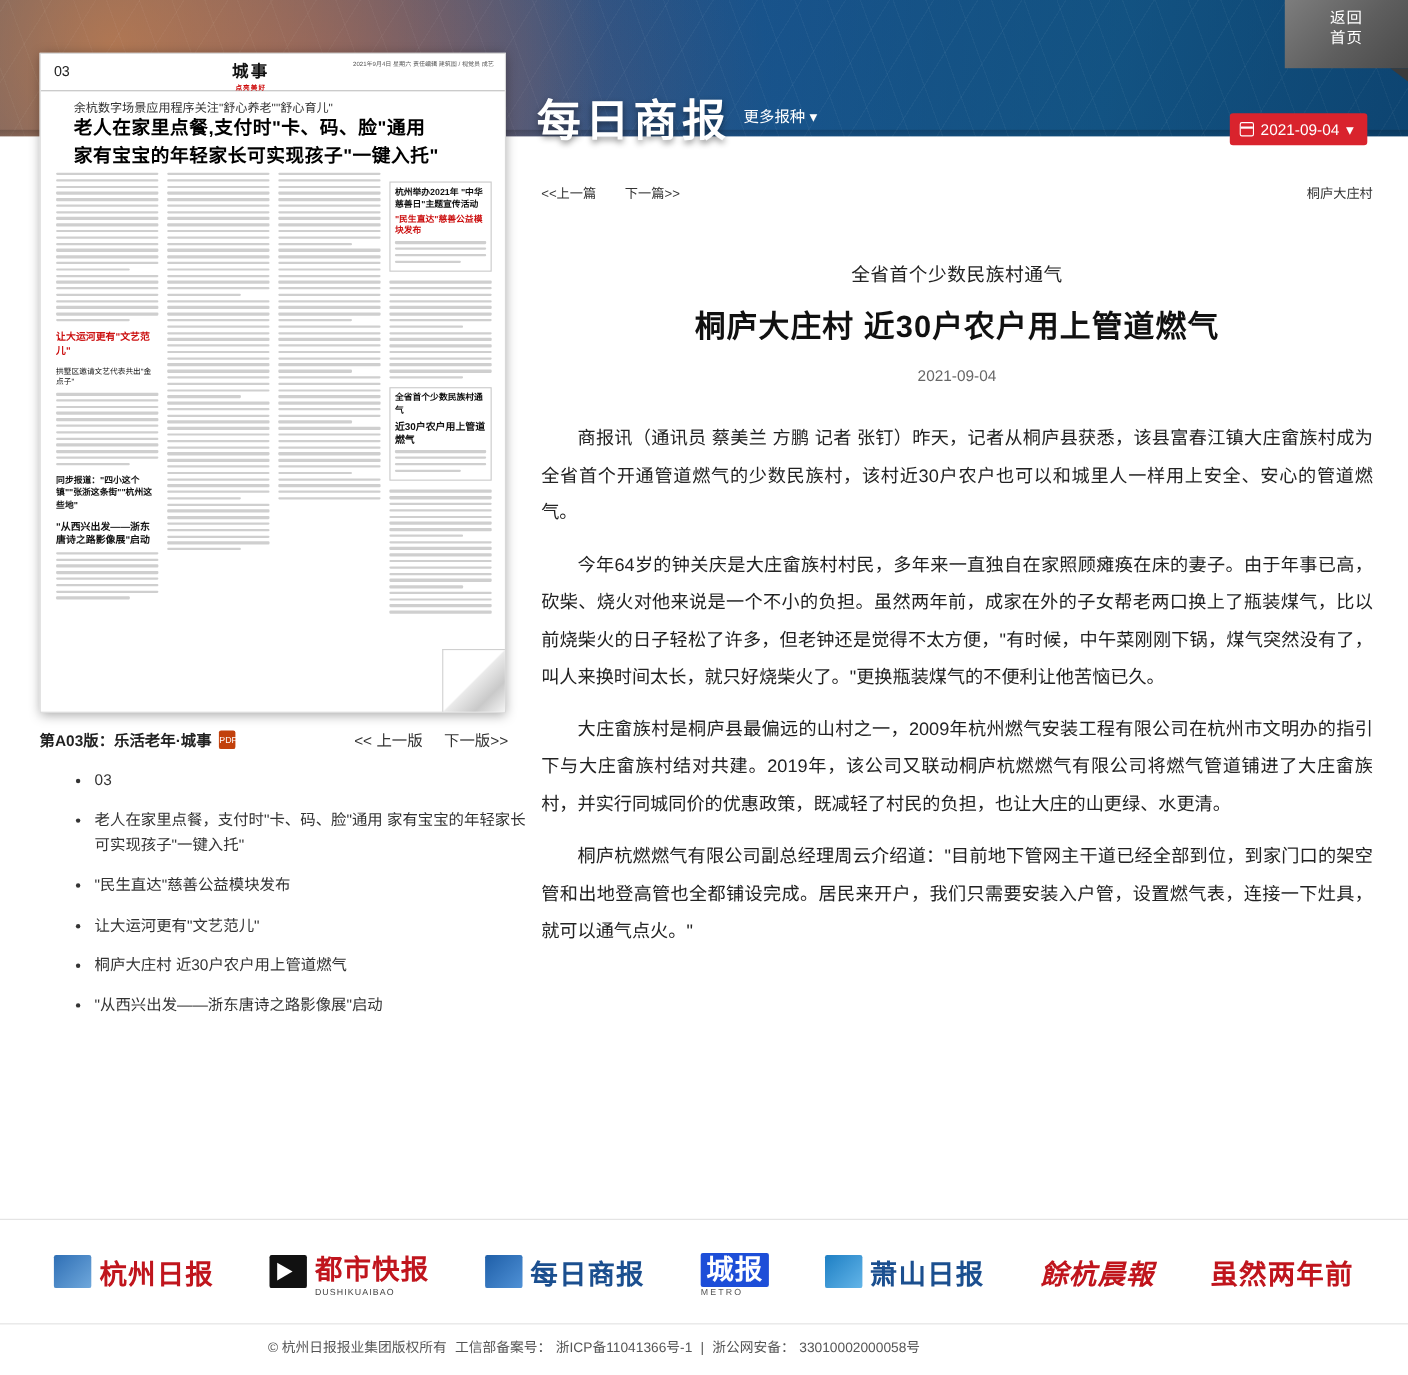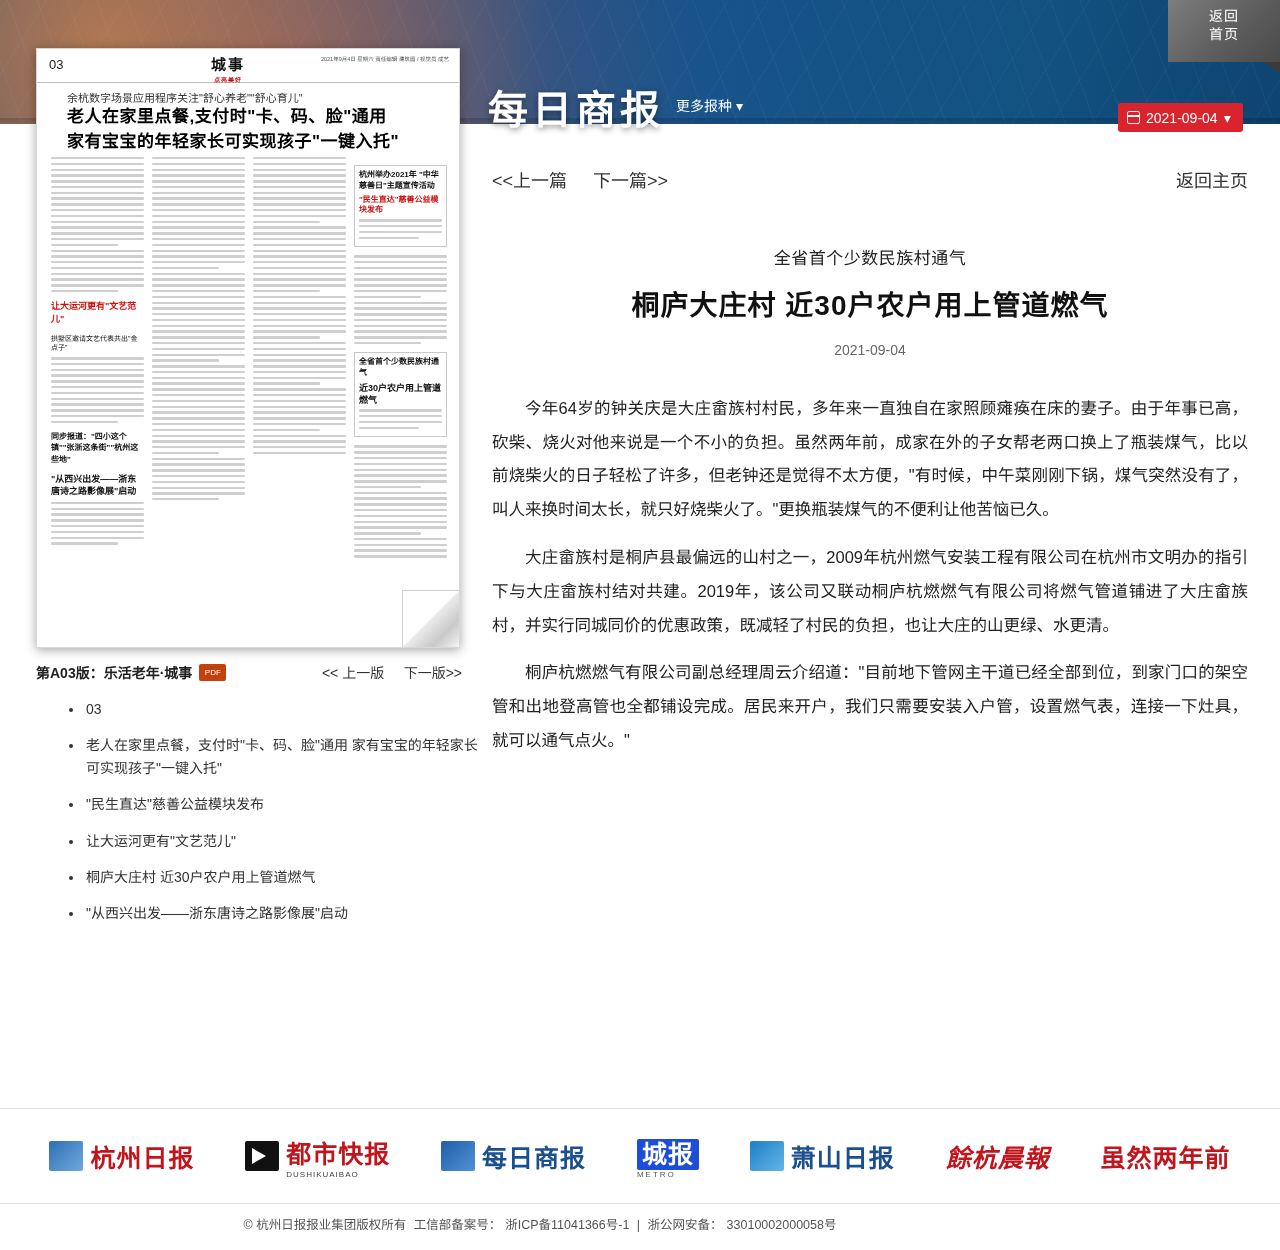--- a/index.html
+++ b/index.html
@@ -93,33 +93,33 @@
   .ph-box .t{ font-size:8px; font-weight:bold; color:#111; margin-bottom:3px; line-height:1.35;}
   .page-curl{
     position:absolute; right:-1px; bottom:-1px; width:58px; height:58px;
     background:linear-gradient(135deg, rgba(255,255,255,0) 48%, #eaeaea 50%, #c9c9c9 74%, #f7f7f7 100%);
     border-left:1px solid #d0d0d0; border-top:1px solid #d0d0d0;
   }
 
   .edition-row{ margin:14px 0 16px 10px; display:flex; align-items:center; font-size:14px; color:#222;}
   .edition-name{ font-weight:bold; }
   .pdf-ico{
-    display:inline-block; width:27px; height:17px; margin-left:7px; background:#c2410c;
+    display:inline-block; width:15px; height:17px; margin-left:7px; background:#c2410c;
     color:#fff; font-size:8px; text-align:center; line-height:17px; border-radius:2px;
   }
   .edition-nav{ margin-left:auto; margin-right:14px; font-size:14px; color:#333;text-align:right;}
   .edition-nav a{ cursor:pointer; }
 
   .toc{ margin:16px 0 0 18px; width:440px; }
   .toc li{ list-style:disc; font-size:14px; color:#333; line-height:1.6; margin-bottom:14px; padding-left:2px; cursor:pointer;}
   .toc li.cur{ color:#333; }
 
   
   .right-col{ position:absolute; left:492px; top:166px; width:756px;}
-  .art-nav{ display:flex; align-items:center; font-size:18px; color:#333;}
+  .art-nav{ display:flex; align-items:center; font-size:12px; color:#333;}
   .art-nav .prev{ margin-right:26px; cursor:pointer;}
   .art-nav .next{ cursor:pointer;}
   .art-nav .home{ margin-left:auto; cursor:pointer;}
   .art-shoulder{ text-align:center; font-size:17px; color:#222; margin-top:52px; letter-spacing:.5px;}
   .art-title{ text-align:center; font-size:28px; font-weight:bold; color:#111; margin-top:14px; letter-spacing:1px;}
   .art-date{ text-align:center; font-size:14px; color:#666; margin-top:16px;}
   .art-body{ margin-top:34px; }
   .art-body p{
     font-size:16.5px; line-height:2.05; color:#222; margin:0 0 14px; text-indent:2em;
     text-align:justify;
@@ -436,28 +436,29 @@
     <li>让大运河更有"文艺范儿"</li>
     <li class="cur">桐庐大庄村 近30户农户用上管道燃气</li>
     <li>"从西兴出发——浙东唐诗之路影像展"启动</li>
   </ul>
 </div>
 
 <div class="right-col">
   <div class="art-nav">
     <span class="prev">&lt;&lt;上一篇</span>
     <span class="next">下一篇&gt;&gt;</span>
-    <span class="home">返回主页</span>
+    <span class="home">桐庐大庄村</span>
   </div>
 
   <div class="art-shoulder">全省首个少数民族村通气</div>
   <h1 class="art-title">桐庐大庄村 近30户农户用上管道燃气</h1>
   <div class="art-date">2021-09-04</div>
 
   <div class="art-body">
+    <p>商报讯（通讯员 蔡美兰 方鹏 记者 张钉）昨天，记者从桐庐县获悉，该县富春江镇大庄畲族村成为全省首个开通管道燃气的少数民族村，该村近30户农户也可以和城里人一样用上安全、安心的管道燃气。</p>
     <p>今年64岁的钟关庆是大庄畲族村村民，多年来一直独自在家照顾瘫痪在床的妻子。由于年事已高，砍柴、烧火对他来说是一个不小的负担。虽然两年前，成家在外的子女帮老两口换上了瓶装煤气，比以前烧柴火的日子轻松了许多，但老钟还是觉得不太方便，"有时候，中午菜刚刚下锅，煤气突然没有了，叫人来换时间太长，就只好烧柴火了。"更换瓶装煤气的不便利让他苦恼已久。</p>
     <p>大庄畲族村是桐庐县最偏远的山村之一，2009年杭州燃气安装工程有限公司在杭州市文明办的指引下与大庄畲族村结对共建。2019年，该公司又联动桐庐杭燃燃气有限公司将燃气管道铺进了大庄畲族村，并实行同城同价的优惠政策，既减轻了村民的负担，也让大庄的山更绿、水更清。</p>
     <p>桐庐杭燃燃气有限公司副总经理周云介绍道："目前地下管网主干道已经全部到位，到家门口的架空管和出地登高管也全都铺设完成。居民来开户，我们只需要安装入户管，设置燃气表，连接一下灶具，就可以通气点火。"</p>
   </div>
 </div>
 
 <div class="logo-strip">
   <div class="logo l1">
     <span class="mark"></span>
     <span class="txt">杭州日报</span>

